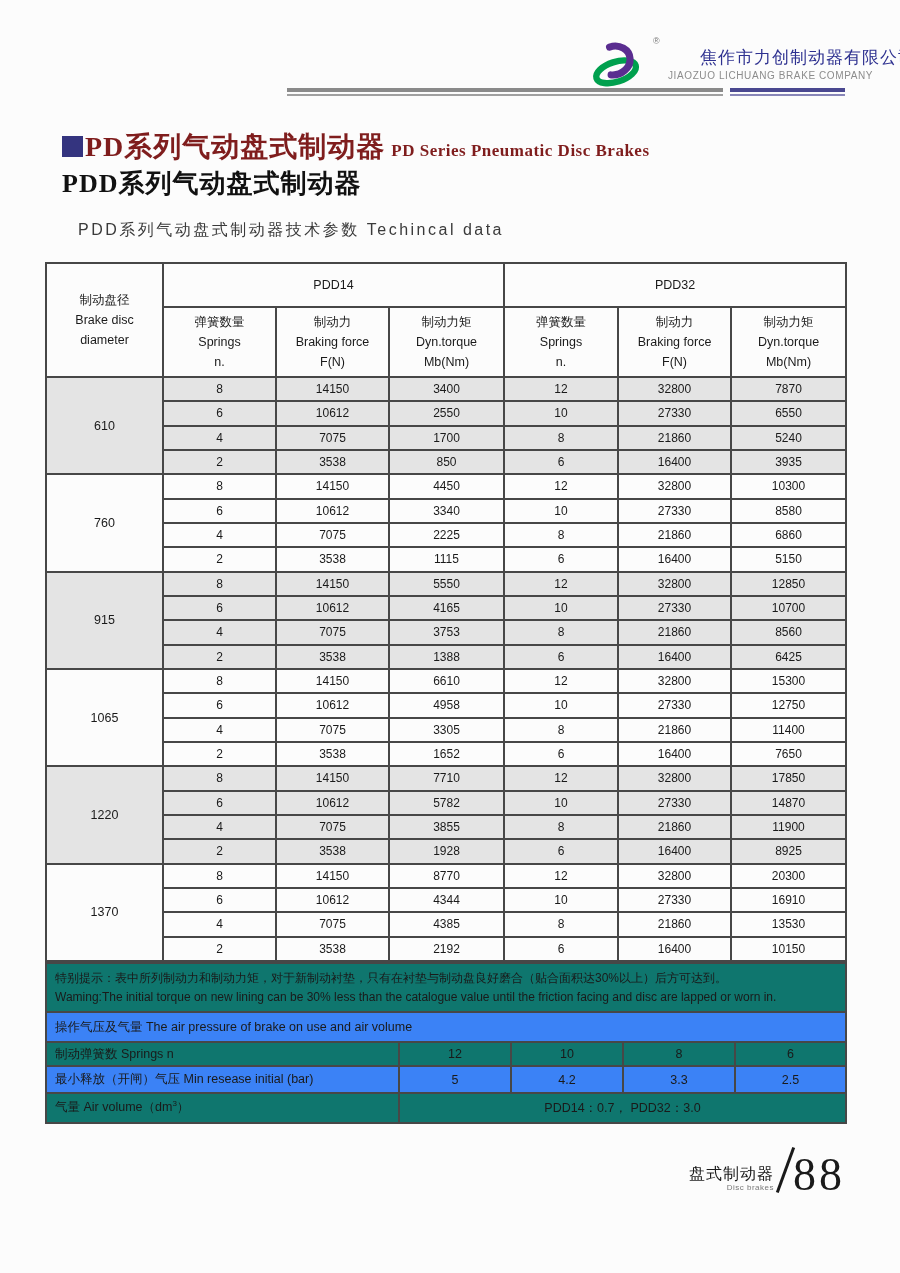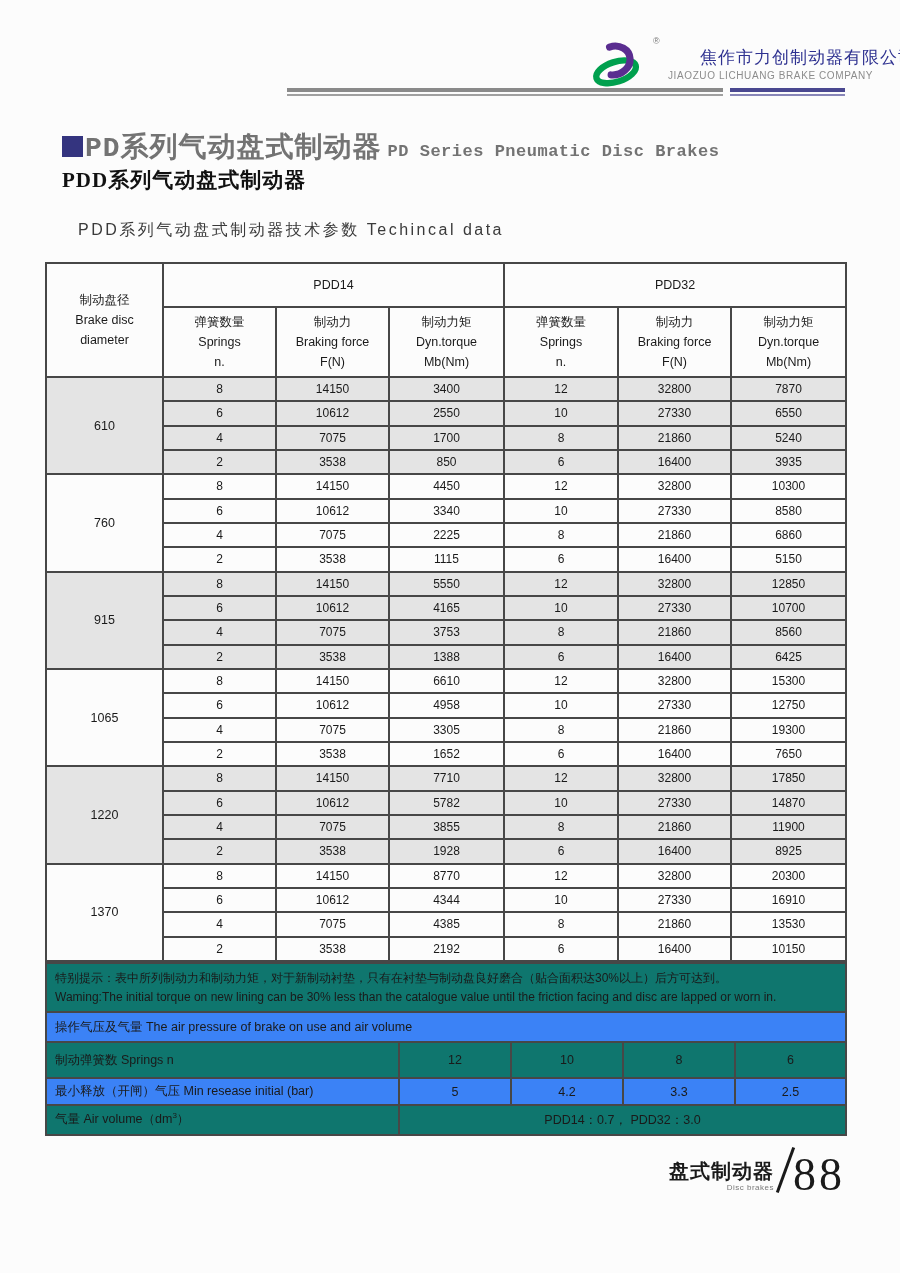--- a/index.html
+++ b/index.html
@@ -18,28 +18,28 @@
   .company-block{position:absolute;left:668px;top:46px;width:200px;}
   .company-cn{font-size:17px;font-weight:normal;color:#2e3190;letter-spacing:1px;white-space:nowrap;margin-left:32px;}
   .company-en{font-size:10px;color:#8c8c8c;letter-spacing:0.6px;margin-top:1px;white-space:nowrap;}
   .rule{position:absolute;top:88px;left:287px;width:558px;height:8px;}
   .rule-seg{position:absolute;top:0;height:8px;}
   .rule-gray{left:0;width:436px;
     background:linear-gradient(to bottom,#8a8a8a 0 4px,rgba(0,0,0,0) 4px 6px,#a0a0a0 6px 8px);}
   .rule-navy{left:443px;width:115px;
     background:linear-gradient(to bottom,#4a4890 0 4px,rgba(0,0,0,0) 4px 6px,#8886b8 6px 8px);}
   
-  .title-main{position:absolute;left:62px;top:128px;font-family:Liberation Mono, monospace;
-    color:#737373;font-weight:bold;white-space:nowrap;}
+  .title-main{position:absolute;left:62px;top:128px;font-family:Liberation Serif, serif;
+    color:#7f1d1d;font-weight:bold;white-space:nowrap;}
   .title-sq{display:inline-block;width:21px;height:21px;background:#34347f;margin-right:2px;
     vertical-align:-1px;}
   .title-main-cn{font-size:28px;letter-spacing:1px;}
   .title-main-en{font-size:17px;margin-left:6px;letter-spacing:0.5px;}
   .title-sub{position:absolute;left:62px;top:166px;font-family:"Liberation Serif",serif;
-    font-size:21px;font-weight:bold;color:#111;letter-spacing:1px;}
+    font-size:26px;font-weight:bold;color:#111;letter-spacing:1px;}
   .section-title{position:absolute;left:78px;top:220px;font-size:16px;color:#3a3a3a;
     letter-spacing:2.5px;}
   
   table{border-collapse:collapse;table-layout:fixed;}
   #main-table{position:absolute;left:45px;top:262px;width:800px;}
   #main-table th,#main-table td{
     border:2px solid #474747;
     text-align:center;vertical-align:middle;
     font-size:12px;font-weight:normal;padding:0;
     background:#fcfcfc;
@@ -55,28 +55,28 @@
   #bottom-table td{
     border:2px solid #474747;
     font-size:12.5px;padding:0 0 0 8px;vertical-align:middle;text-align:left;
     background:#3b82f6;
   }
   #bottom-table tr.shaded td{background:#0f766e;}
   #bottom-table td.val{text-align:center;padding:0;}
   #bottom-table tr.note-row{height:49px;}
   #bottom-table tr.note-row td{font-size:12px;line-height:1.55;}
   #bottom-table tr.air-title-row{height:30px;}
-  #bottom-table tr.springs-row{height:36px;padding-left:47px;}
+  #bottom-table tr.springs-row{height:24px;padding-left:47px;}
   #bottom-table tr.pressure-row{height:27px;}
   #bottom-table tr.volume-row{height:30px;}
   #bottom-table sup{font-size:8px;}
   
   .footer{position:absolute;top:1146px;right:55px;display:flex;align-items:flex-end;}
   .footer-cn-block{text-align:right;padding-bottom:2px;}
-  .footer-cn{font-size:20px;font-weight:bold;letter-spacing:1px;}
+  .footer-cn{font-size:16px;font-weight:normal;letter-spacing:1px;}
   .footer-en{font-size:8px;color:#777;margin-top:-2px;letter-spacing:0.5px;}
   .footer-slash{width:3px;height:48px;background:#1a1a1a;transform:rotate(20deg);
     margin:0 6px 0 10px;}
   .footer-num{font-family:"Liberation Serif",serif;font-size:46px;line-height:0.85;
     letter-spacing:3px;}
 </style>
 </head>
 <body>
 
 <div class="page">
@@ -272,21 +272,21 @@
           <td>10</td>
           <td>27330</td>
           <td>12750</td>
         </tr>
         <tr>
           <td>4</td>
           <td>7075</td>
           <td>3305</td>
           <td>8</td>
           <td>21860</td>
-          <td>19300</td>
+          <td>11400</td>
         </tr>
         <tr>
           <td>2</td>
           <td>3538</td>
           <td>1652</td>
           <td>6</td>
           <td>16400</td>
           <td>7650</td>
         </tr>
         <tr class="shaded">

